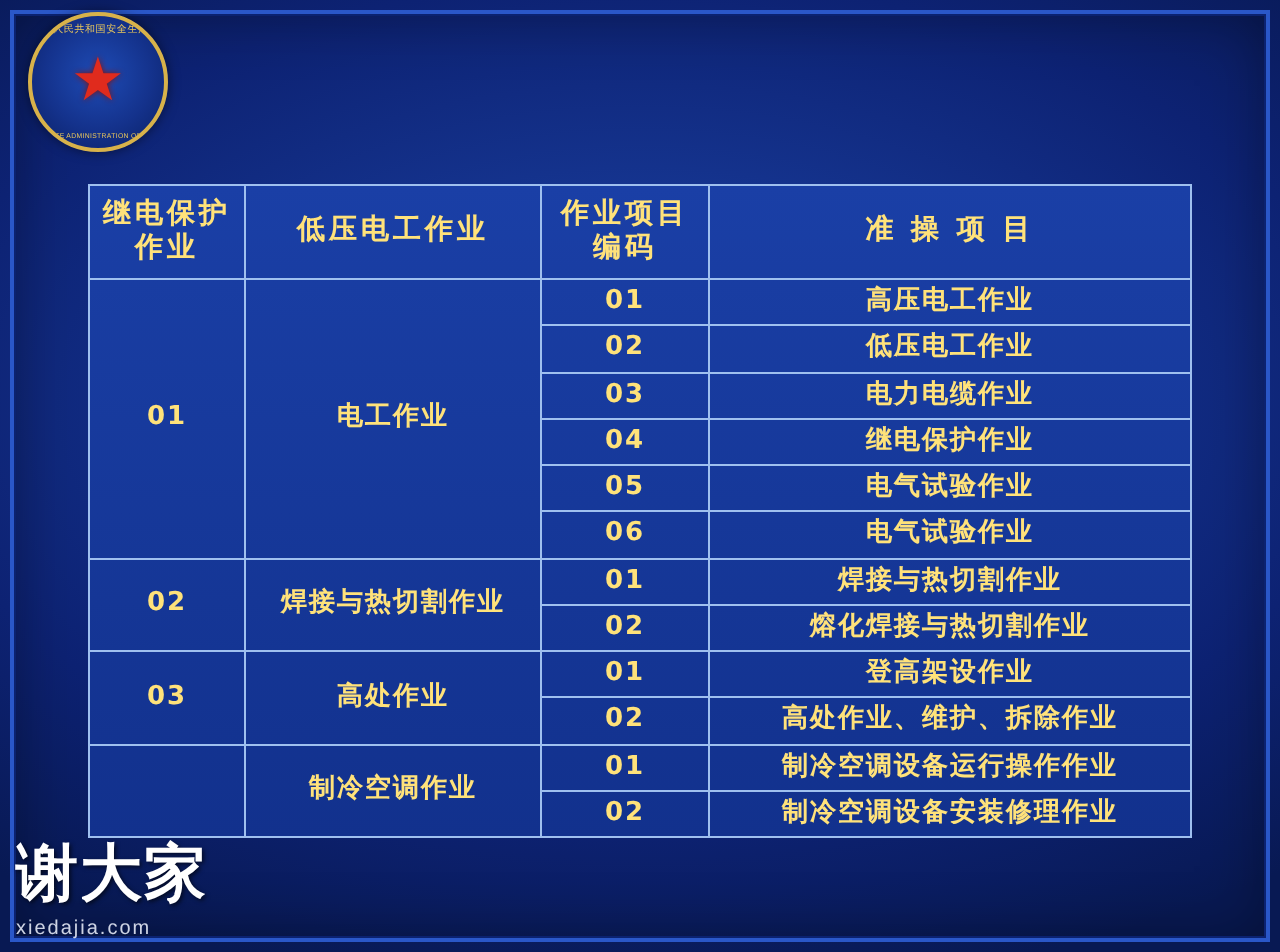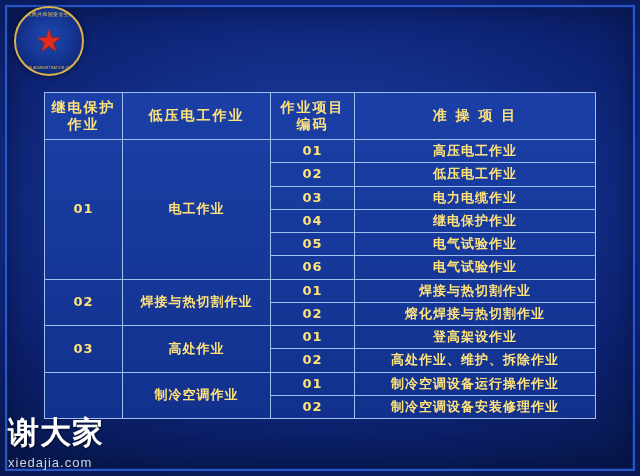--- a/index.html
+++ b/index.html
@@ -161,21 +161,21 @@
   .watermark .wm-main {
     font-family: "DejaVu Sans", "Liberation Sans", sans-serif;
     font-size: 31px;
     font-weight: bold;
     color: #ffffff;
     text-shadow: 1px 1px 2px rgba(0,0,0,0.6);
     letter-spacing: 1px;
   }
   .watermark .wm-sub {
     font-family: "Liberation Sans", sans-serif;
-    font-size: 13px;
+    font-size: 10px;
     color: #e3e8f5;
     letter-spacing: 1px;
     margin-top: 1px;
     opacity: 0.9;
   }
 </style>
 </head>
 <body>
 
 <div class="poster">

